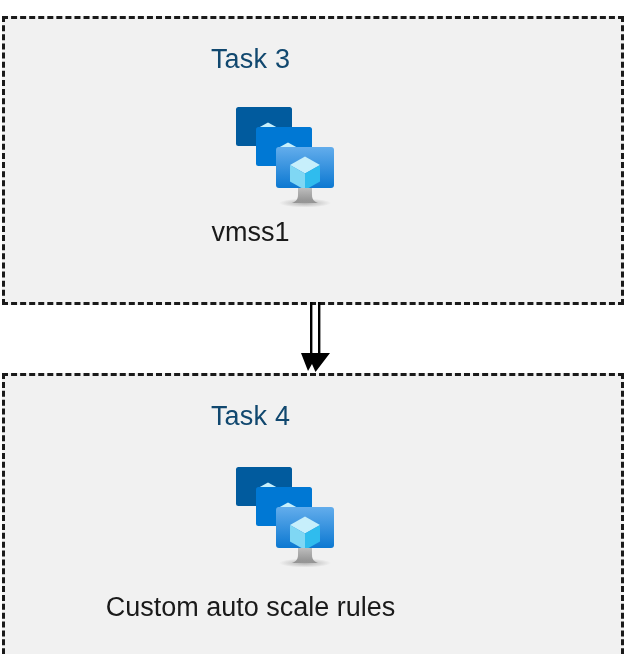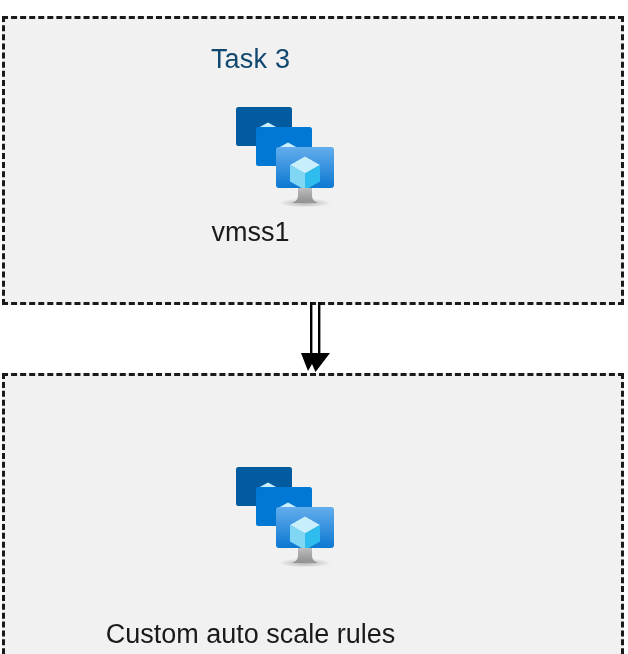--- a/index.html
+++ b/index.html
@@ -69,21 +69,21 @@
     width: 100%;
     text-align: center;
     color: #1a1a1a;
     font-size: 27px;
     font-weight: 400;
     line-height: 34px;
     white-space: nowrap;
   }
 
   #caption-vmss { top: 201px; }
-  #caption-rules { top: 576px; margin-top: 27px; }
+  #caption-rules { top: 576px; }
 
   .caption-line { display: block; }
 
   
   .vmss-icon {
     position: absolute;
     width: 116px;
     height: 108px;
   }
 
@@ -165,20 +165,21 @@
 
       <rect x="16" y="0" width="2.4" height="54" fill="#000000"></rect>
       <rect x="24" y="0" width="2.4" height="54" fill="#000000"></rect>
 
       <polygon points="7,51 36,51 21.5,70 18,62 14,69" fill="#000000"></polygon>
     </svg>
   </div>
 
   <div class="group-box" id="box-task4"></div>
 
+  <div class="task-title" id="title-task4">Task 4</div>
 
   <div class="vmss-icon" id="icon-task4">
     <svg viewBox="0 0 116 108" xmlns="http://www.w3.org/2000/svg">
       <defs>
         <linearGradient id="frontScreenGrad4" x1="0" y1="0" x2="0" y2="1">
           <stop offset="0" stop-color="#63ADEC"></stop>
           <stop offset="1" stop-color="#0C78D1"></stop>
         </linearGradient>
         <linearGradient id="standGrad4" x1="0" y1="0" x2="0" y2="1">
           <stop offset="0" stop-color="#BDBDBD"></stop>

